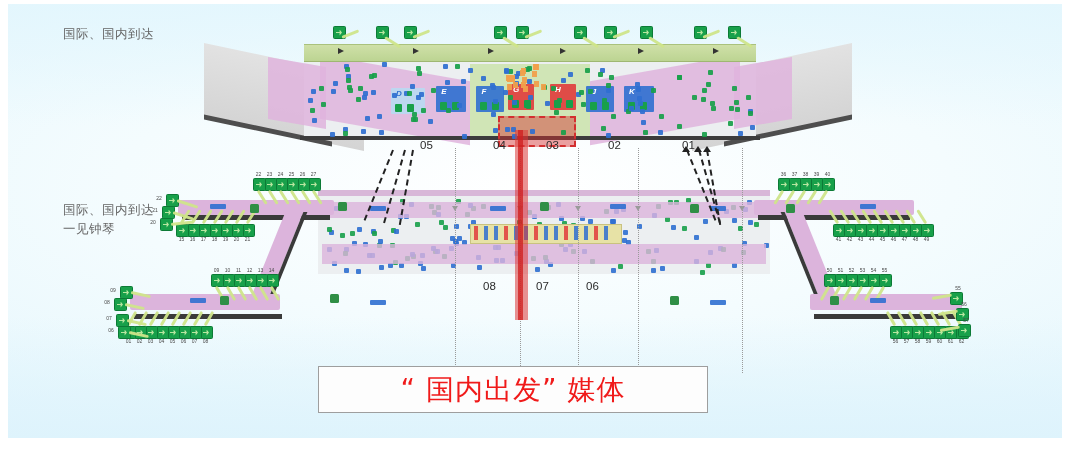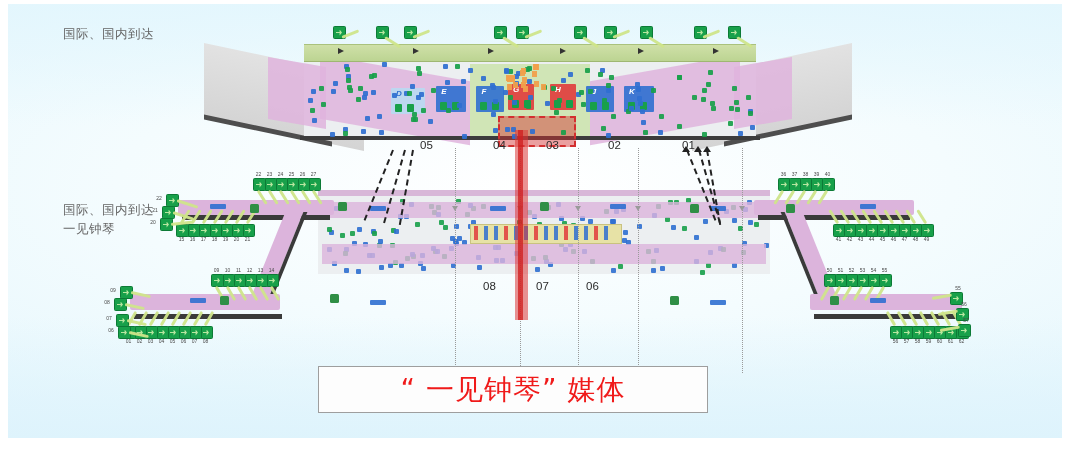--- a/index.html
+++ b/index.html
@@ -832,15 +832,15 @@
       <div class="dash-diag" style="left: 706px; top: 150px; height: 76px; transform: rotate(-10deg);"></div>
       <div class="arrow-up" style="left: 682px; top: 146px;"></div>
       <div class="arrow-up" style="left: 694px; top: 146px;"></div>
       <div class="arrow-up" style="left: 703px; top: 146px;"></div>
     </div>
 
   <div id="beam"></div>
   <div id="beam-core"></div>
 
   <div id="caption">
-    <span id="caption-text">“ 一见钟琴” 媒体</span>
+    <span id="caption-text">“ 国内出发” 媒体</span>
   </div>
 </div>
 
 </body></html>

